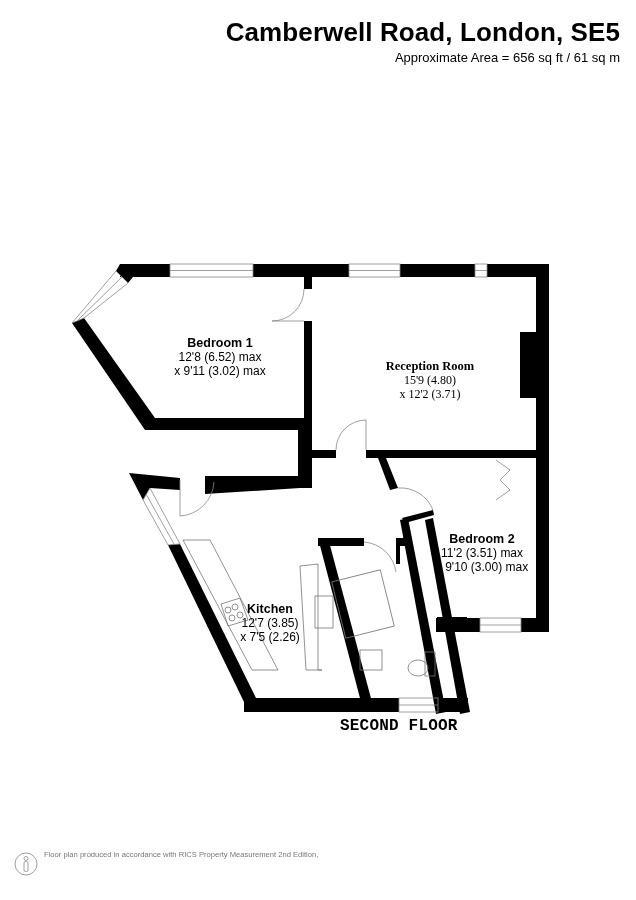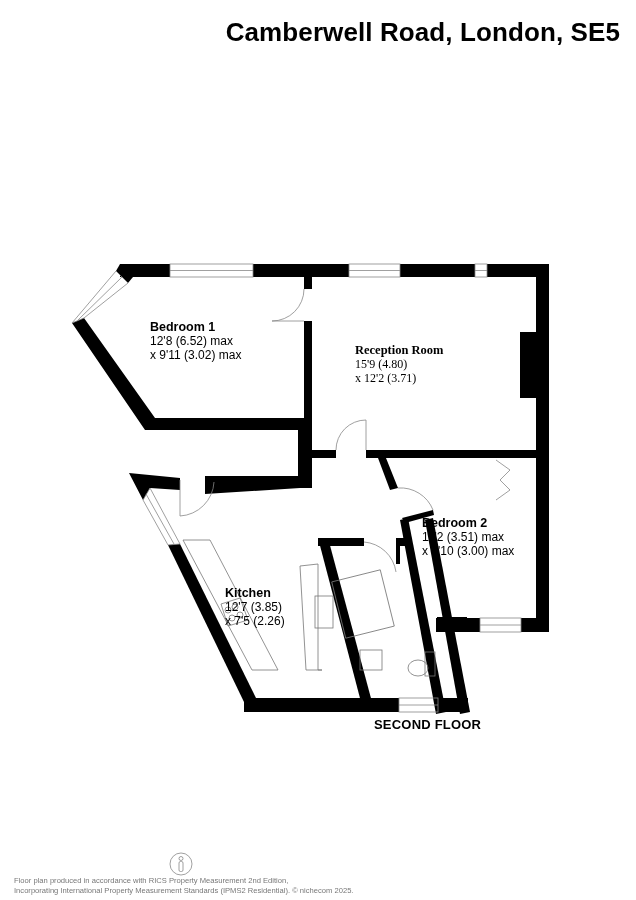--- a/index.html
+++ b/index.html
@@ -3,32 +3,33 @@
   <meta charset="utf-8">
   <style>
     html, body { margin: 0; padding: 0; background: #ffffff; }
     body { width: 636px; height: 900px; position: relative; overflow: hidden;
            font-family: "Liberation Sans", sans-serif; color: #000; }
     .header { position: absolute; right: 16px; top: 18px; text-align: right; }
     .title { font-size: 26px; font-weight: bold; letter-spacing: 0.1px; line-height: 28px; }
     .area { font-size: 13px; line-height: 18px; margin-top: 3px; }
     .note { font-size: 9px; line-height: 14px; margin-top: 2px; }
     #plan { position: absolute; left: 0; top: 0; }
-    .room-label { position: absolute; font-size: 12px; line-height: 14px; }
+    .room-label { position: absolute; text-align: center; font-size: 12px; line-height: 14px; margin-top: 16px; }
     .room-label .rname { font-weight: bold; font-size: 12.5px; }
-    .floor-label { position: absolute; left: 374px; top: 717px; font-weight: bold; font-size: 13px; letter-spacing: 0.2px; }
-    .footer { position: absolute; left: 14px; top: 850px; display: flex; align-items: center; flex-direction: column; }
+    .floor-label { position: absolute; left: 340px; top: 717px; font-weight: bold; font-size: 16px; letter-spacing: 0.2px; font-family: Liberation Mono, monospace; }
+    .footer { position: absolute; left: 14px; top: 850px; display: flex; align-items: flex-start; }
     .footer-icon { width: 24px; height: 24px; margin-top: 2px; margin-right: 6px; }
     .footer-text { font-size: 7.6px; line-height: 9.5px; color: #777; }
   </style>
 </head>
 <body>
 
 <div class="header">
   <div class="title">Camberwell Road, London, SE5</div>
+  <div class="area">Approximate Area = 656 sq ft / 61 sq m</div>
 </div>
 
 <svg id="plan" width="636" height="900" viewBox="0 0 636 900">
   <g fill="#000">
 
     <rect x="120" y="264" width="50" height="13"></rect>
     <rect x="253" y="264" width="96" height="13"></rect>
     <rect x="400" y="264" width="75" height="13"></rect>
     <rect x="487" y="264" width="62" height="13"></rect>
 
@@ -140,15 +141,14 @@
 <div class="floor-label">SECOND FLOOR</div>
 
 <div class="footer">
   <svg class="footer-icon" viewBox="0 0 24 24">
     <circle cx="12" cy="12" r="11" fill="none" stroke="#888" stroke-width="0.8"></circle>
     <circle cx="12" cy="6.5" r="2" fill="none" stroke="#888" stroke-width="0.8"></circle>
     <rect x="10" y="9.5" width="4" height="10" rx="1.5" fill="none" stroke="#888" stroke-width="0.8"></rect>
   </svg>
   <div class="footer-text">
     <div>Floor plan produced in accordance with RICS Property Measurement 2nd Edition,</div>
-    <div>Incorporating International Property Measurement Standards (IPMS2 Residential).   © nichecom 2025.</div>
   </div>
 </div>
 
 </body></html>

